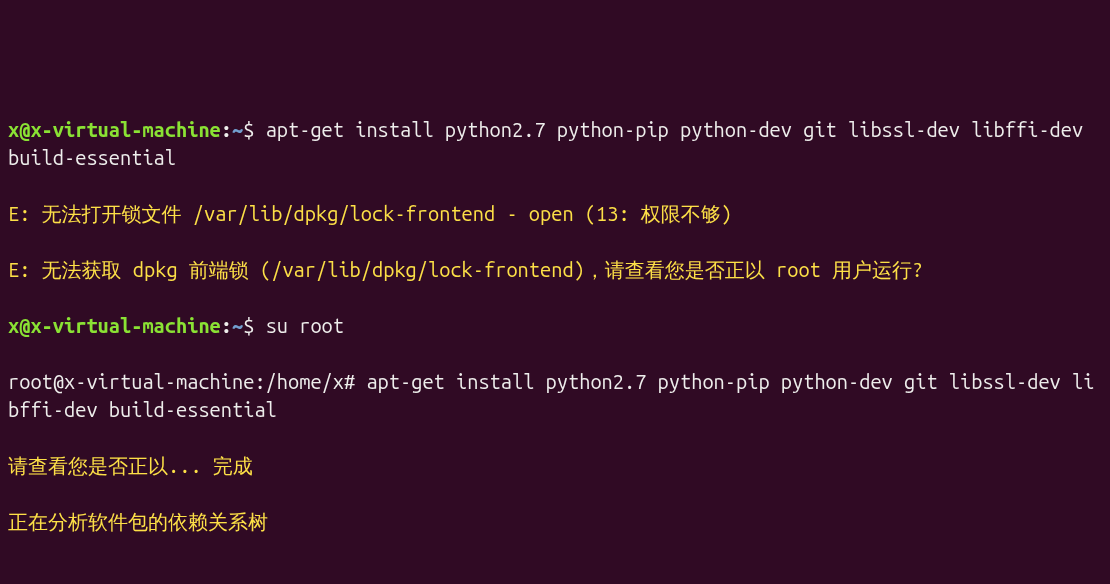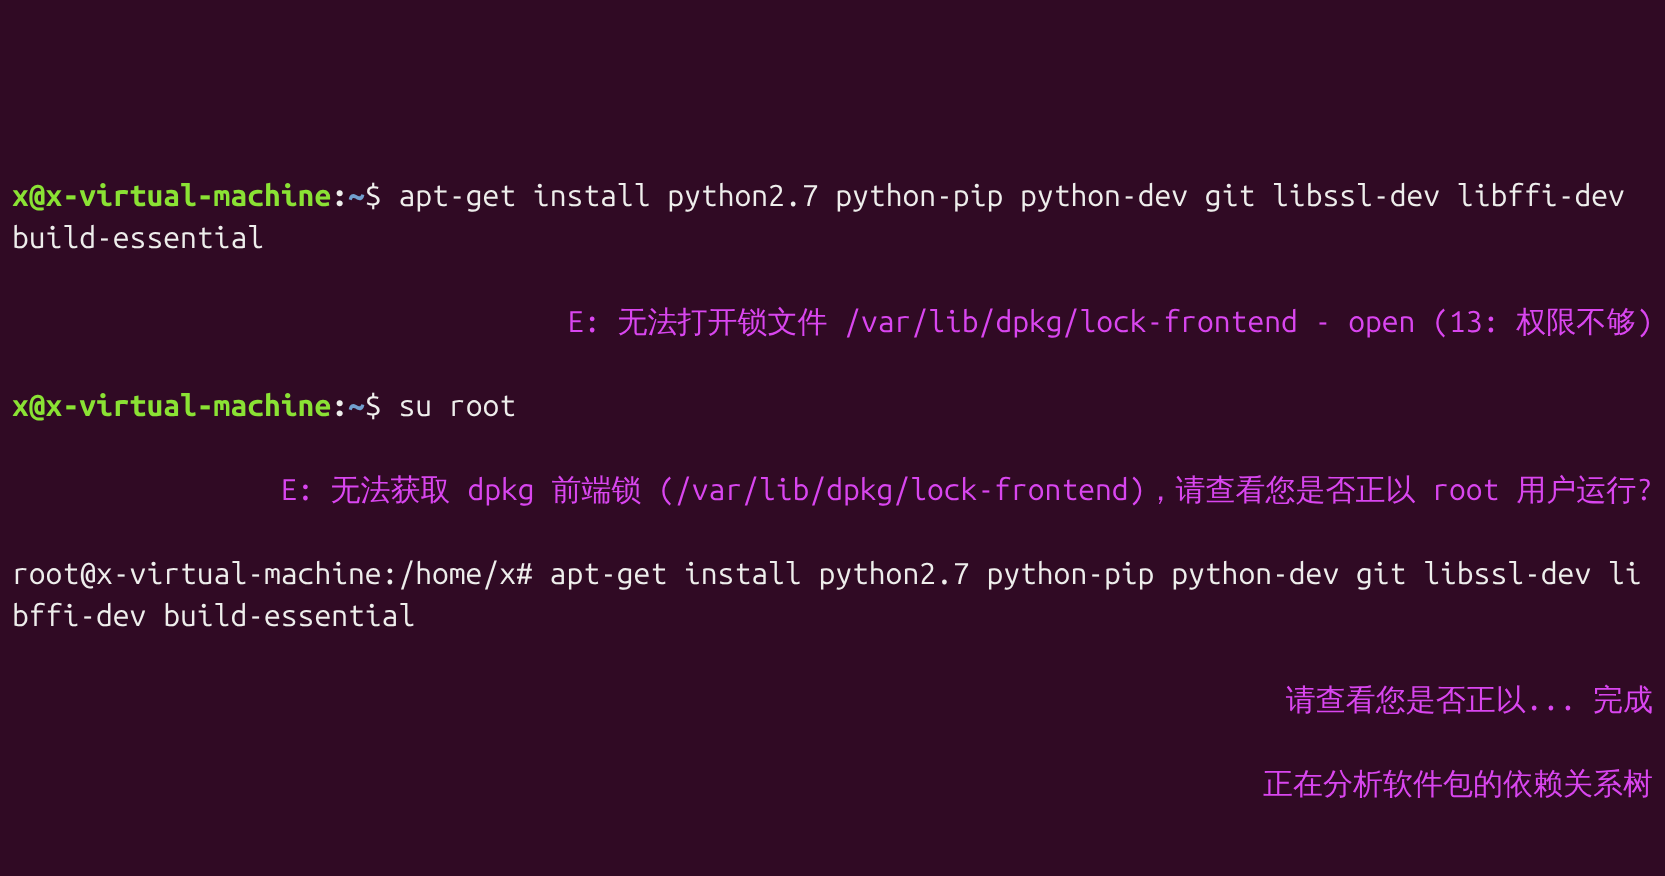--- a/index.html
+++ b/index.html
@@ -36,40 +36,39 @@
       color: #eeeeec;
       font-weight: bold;
     }
     .prompt-dollar {
       color: #eeeeec;
     }
     .cmd-text {
       color: #eeeeec;
     }
     .output-text {
-      color: #d946ef;
-      text-align: right;
+      color: #fde047;
     }
     .root-prompt {
       color: #eeeeec;
       margin-top: 28px;
     }
     .line {
       display: block;
     }
   </style>
 </head>
 <body>
 
 
 
 <div><span class="line"><span class="prompt-user">x</span><span class="prompt-user">@</span><span class="prompt-host">x-virtual-machine</span><span class="prompt-colon">:</span><span class="prompt-path">~</span><span class="prompt-dollar">$ </span><span class="cmd-text">apt-get install python2.7 python-pip python-dev git libssl-dev libffi-dev build-essential</span></span>
 <span class="line output-text">E: 无法打开锁文件 /var/lib/dpkg/lock-frontend - open (13: 权限不够)</span>
+<span class="line output-text">E: 无法获取 dpkg 前端锁 (/var/lib/dpkg/lock-frontend)，请查看您是否正以 root 用户运行?</span>
 <span class="line"><span class="prompt-user">x</span><span class="prompt-user">@</span><span class="prompt-host">x-virtual-machine</span><span class="prompt-colon">:</span><span class="prompt-path">~</span><span class="prompt-dollar">$ </span><span class="cmd-text">su root</span></span>
-<span class="line output-text">E: 无法获取 dpkg 前端锁 (/var/lib/dpkg/lock-frontend)，请查看您是否正以 root 用户运行?</span>
 <span class="line"><span class="root-prompt">root@x-virtual-machine:/home/x# </span><span class="cmd-text">apt-get install python2.7 python-pip python-dev git libssl-dev libffi-dev build-essential</span></span>
 <span class="line output-text">请查看您是否正以... 完成</span>
 <span class="line output-text">正在分析软件包的依赖关系树</span>
 
 
 
 
 
 
 

